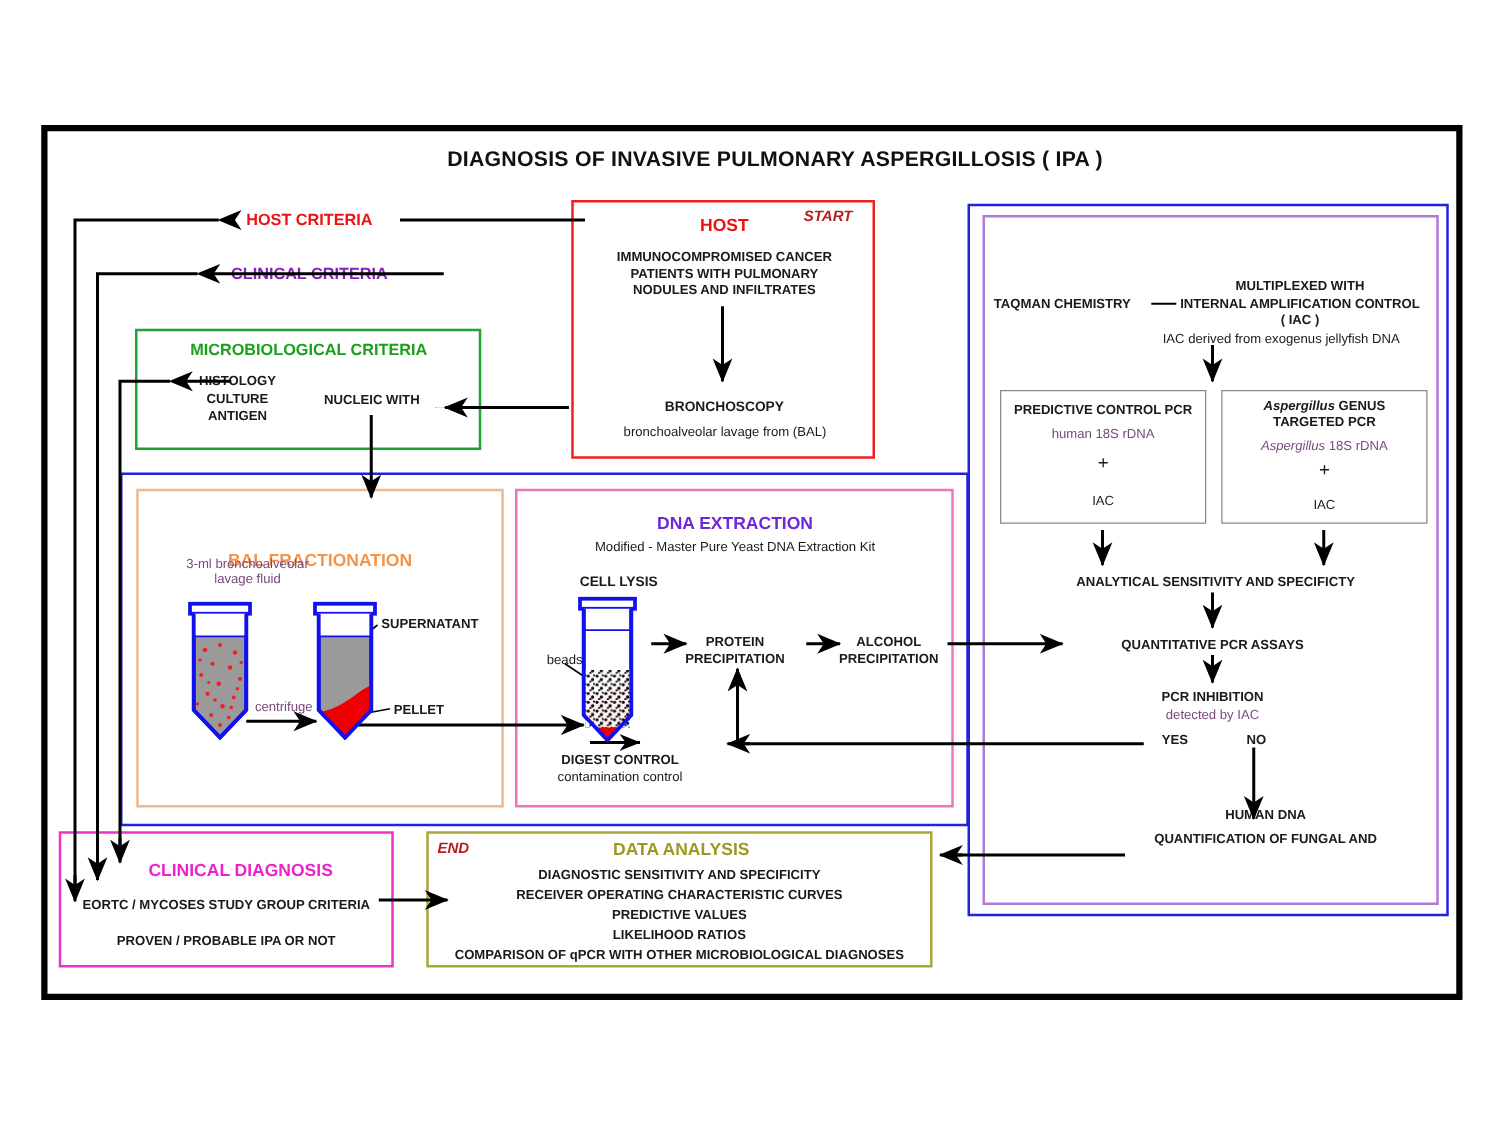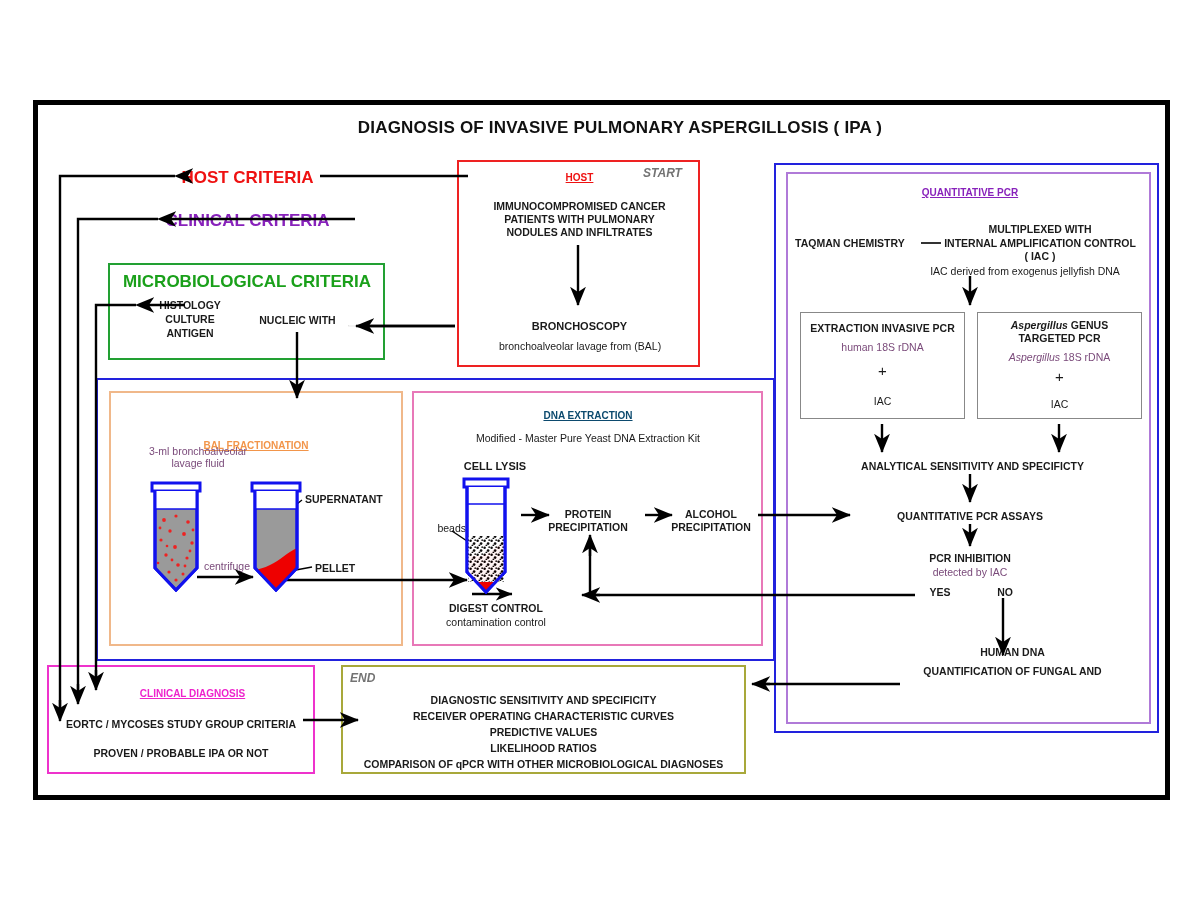--- a/index.html
+++ b/index.html
@@ -19,32 +19,32 @@
   .bx-pinkbx{border:2px solid #e878b8;}
   .bx-magenta{border:2px solid #ee33cc;}
   .bx-olive{border:2px solid #a8a83a;}
   .bx-gray{border:1px solid #888;}
 
   .lbl{position:absolute;text-align:center;line-height:1.22;}
   .hdr{font-weight:bold;}
   .t-red{color:#ee1111;}
   .t-purple{color:#8822bb;}
   .t-green{color:#1aa01a;}
-  .t-blue{color:#737373;}
+  .t-blue{color:#b91c1c;}
   .t-orange{color:#f2954a;margin-top:30px;}
-  .t-pink{color:#0c4a6e;}
+  .t-pink{color:#6d28d9;}
   .t-magenta{color:#ee22cc;}
   .t-olive{color:#9a9a22;}
   .t-dark{color:#1a1a1a;}
   .t-mauve{color:#7a4a7a;}
   .f10{font-size:10.5px;}
   .f11{font-size:11px;}
   .f12{font-size:12px;}
-  .f13{font-size:17px;}
-  .f14{font-size:10px;text-decoration:underline;}
+  .f13{font-size:13px;}
+  .f14{font-size:14px;}
   .f15{font-size:15px;}
   svg.ovl{position:absolute;left:0;top:0;width:1200px;height:900px;pointer-events:none;}
   .ital{font-style:italic;}
 </style>
 </head>
 <body>
 
 <div id="stage">
 
   <div class="abs frame-outer box"></div>
@@ -88,29 +88,28 @@
   <div class="lbl hdr f10 t-dark" style="left:548px;top:508px;width:80px;">PROTEIN</div>
   <div class="lbl hdr f10 t-dark" style="left:537px;top:521px;width:102px;">PRECIPITATION</div>
   <div class="lbl hdr f10 t-dark" style="left:671px;top:508px;width:80px;">ALCOHOL</div>
   <div class="lbl hdr f10 t-dark" style="left:660px;top:521px;width:102px;">PRECIPITATION</div>
   <div class="lbl hdr f10 t-dark" style="left:437px;top:602px;width:118px;">DIGEST CONTROL</div>
   <div class="lbl f10 t-dark" style="left:430px;top:616px;width:132px;">contamination control</div>
 
   <div class="abs box bx-blue" style="left:774px;top:163px;width:385px;height:570px;"></div>
   <div class="abs box bx-violet" style="left:786px;top:172px;width:365px;height:552px;"></div>
 
-  <div class="lbl hdr f14 t-purple" style="left:800px;top:187px;width:340px;">QUANTITATIVE PCR</div>
   <div class="lbl hdr f10 t-dark" style="left:795px;top:237px;width:124px;text-align:left;">TAQMAN CHEMISTRY</div>
   <div class="lbl hdr f10 t-dark" style="left:940px;top:223px;width:200px;">MULTIPLEXED WITH</div>
   <div class="lbl hdr f10 t-dark" style="left:935px;top:237px;width:210px;">INTERNAL AMPLIFICATION CONTROL</div>
   <div class="lbl hdr f10 t-dark" style="left:935px;top:250px;width:210px;">( IAC )</div>
   <div class="lbl f10 t-dark" style="left:900px;top:265px;width:250px;">IAC derived from exogenus jellyfish DNA</div>
 
   <div class="abs box bx-gray" style="left:800px;top:312px;width:165px;height:107px;"></div>
-  <div class="lbl hdr f10 t-dark" style="left:802px;top:322px;width:161px;">EXTRACTION INVASIVE PCR</div>
+  <div class="lbl hdr f10 t-dark" style="left:802px;top:322px;width:161px;">PREDICTIVE CONTROL PCR</div>
   <div class="lbl f10 t-mauve" style="left:802px;top:341px;width:161px;">human 18S rDNA</div>
   <div class="lbl f15 t-dark" style="left:802px;top:362px;width:161px;">+</div>
   <div class="lbl f10 t-dark" style="left:802px;top:395px;width:161px;">IAC</div>
 
   <div class="abs box bx-gray" style="left:977px;top:312px;width:165px;height:107px;"></div>
   <div class="lbl hdr f10 t-dark" style="left:979px;top:319px;width:161px;"><span class="ital">Aspergillus</span><span> GENUS</span></div>
   <div class="lbl hdr f10 t-dark" style="left:979px;top:332px;width:161px;">TARGETED PCR</div>
   <div class="lbl f10 t-mauve" style="left:979px;top:351px;width:161px;"><span class="ital">Aspergillus</span><span> 18S rDNA</span></div>
   <div class="lbl f15 t-dark" style="left:979px;top:368px;width:161px;">+</div>
   <div class="lbl f10 t-dark" style="left:979px;top:398px;width:161px;">IAC</div>
@@ -124,20 +123,21 @@
   <div class="lbl hdr f10 t-dark" style="left:895px;top:665px;width:235px;">QUANTIFICATION OF FUNGAL AND</div>
   <div class="lbl hdr f10 t-dark" style="left:895px;top:646px;width:235px;">HUMAN DNA</div>
 
   <div class="abs box bx-magenta" style="left:47px;top:665px;width:268px;height:109px;"></div>
   <div class="lbl hdr f14 t-magenta" style="left:80px;top:688px;width:225px;">CLINICAL DIAGNOSIS</div>
   <div class="lbl hdr f10 t-dark" style="left:50px;top:718px;width:262px;">EORTC / MYCOSES STUDY GROUP CRITERIA</div>
   <div class="lbl hdr f10 t-dark" style="left:50px;top:747px;width:262px;">PROVEN / PROBABLE IPA  OR  NOT</div>
 
   <div class="abs box bx-olive" style="left:341px;top:665px;width:405px;height:109px;"></div>
   <div class="lbl hdr f12 t-blue ital" style="left:350px;top:671px;width:50px;text-align:left;">END</div>
+  <div class="lbl hdr f14 t-olive" style="left:400px;top:671px;width:290px;">DATA ANALYSIS</div>
   <div class="lbl hdr f10 t-dark" style="left:345px;top:694px;width:397px;">DIAGNOSTIC SENSITIVITY AND SPECIFICITY</div>
   <div class="lbl hdr f10 t-dark" style="left:345px;top:710px;width:397px;">RECEIVER OPERATING CHARACTERISTIC CURVES</div>
   <div class="lbl hdr f10 t-dark" style="left:345px;top:726px;width:397px;">PREDICTIVE VALUES</div>
   <div class="lbl hdr f10 t-dark" style="left:345px;top:742px;width:397px;">LIKELIHOOD RATIOS</div>
   <div class="lbl hdr f10 t-dark" style="left:345px;top:758px;width:397px;">COMPARISON OF qPCR WITH OTHER MICROBIOLOGICAL DIAGNOSES</div>
 
   <svg class="ovl" viewBox="0 0 1200 900">
     <defs>
       <marker id="ah" markerWidth="9" markerHeight="9" refX="7.6" refY="3.6" orient="auto" markerUnits="strokeWidth">
         <path d="M0,0.3 L8,3.6 L0,6.9 L2.2,3.6 Z" fill="#000"></path>

